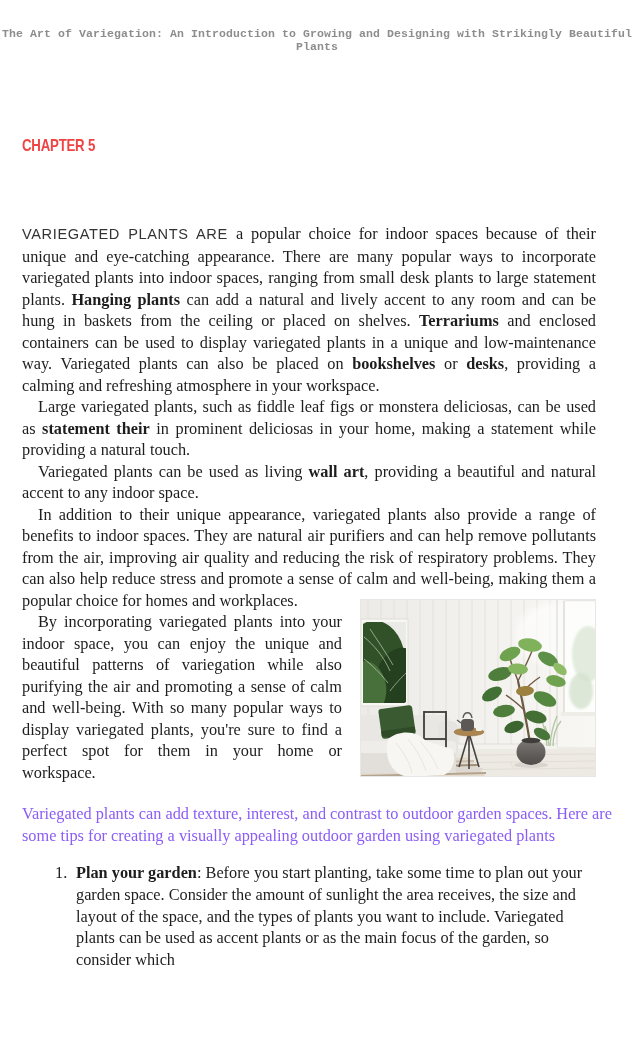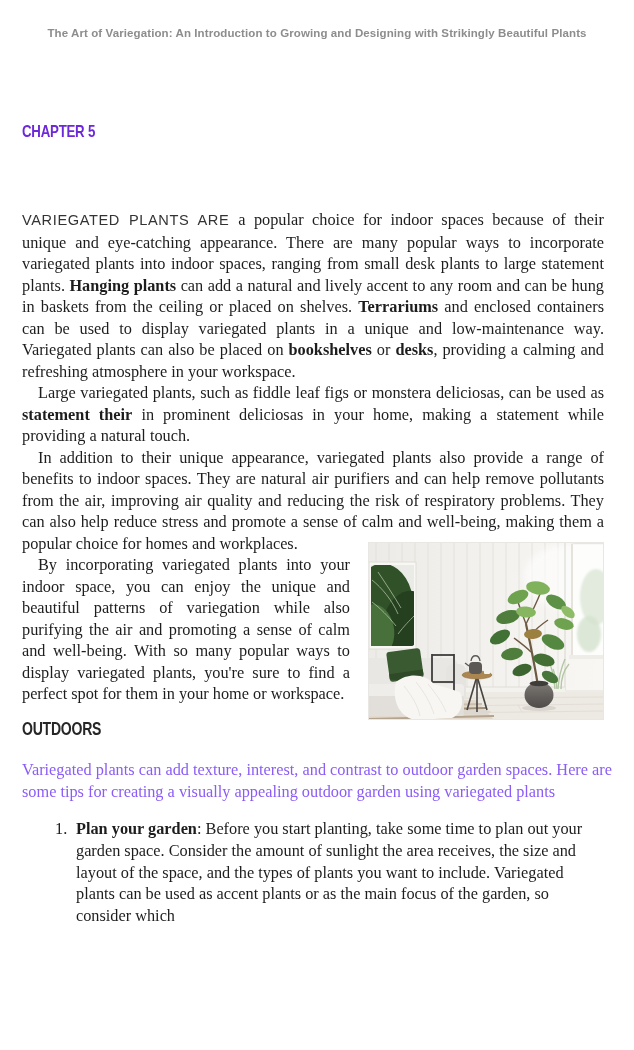--- a/index.html
+++ b/index.html
@@ -7,42 +7,42 @@
     position: relative;
     width: 634px;
     height: 1050px;
     background: #ffffff;
     overflow: hidden;
     font-family: "Liberation Serif", serif;
   }
   .running-header {
     padding-top: 27px;
     text-align: center;
-    font-family: Liberation Sans, sans-serif;
+    font-family: Liberation Mono, monospace;
     font-size: 11.5px;
     font-weight: bold;
     letter-spacing: 0.1px;
     color: #8d8d8d;
   }
-  .chapter { margin: 84px 24px 0 22px; color: #6d28d9; }
+  .chapter { margin: 84px 24px 0 22px; color: #ef4444; }
   .condensed {
     display: inline-block;
     font-family: "Liberation Sans", sans-serif;
     font-weight: bold;
     transform: scaleX(0.78);
     transform-origin: left center;
     letter-spacing: -0.3px;
     white-space: nowrap;
   }
   .chapter-kicker .condensed { font-size: 17px; line-height: 1; }
   .chapter-title { margin-top: 3px; }
   .chapter-title .condensed { font-size: 30px; line-height: 0.95; }
 
   .body-text {
-    margin: 68px 30px 0 22px;
+    margin: 68px 38px 0 22px;
     font-size: 16.3px;
     line-height: 21.5px;
     color: #1d1d1d;
     text-align: justify;
   }
   .body-text p { margin: 0; }
   .body-text p.indent { text-indent: 16px; }
   .lead {
     font-family: "Liberation Sans", sans-serif;
     font-size: 14.6px;
@@ -96,20 +96,21 @@
 
   <div class="chapter">
     <div class="chapter-kicker">
       <span class="condensed">CHAPTER 5</span>
     </div>
   </div>
 
   <div class="body-text">
     <p><span class="lead">VARIEGATED PLANTS ARE </span><span>a popular choice for indoor spaces because of their unique and eye-catching appearance. There are many popular ways to incorporate variegated plants into indoor spaces, ranging from small desk plants to large statement plants. </span><b>Hanging plants</b><span> can add a natural and lively accent to any room and can be hung in baskets from the ceiling or placed on shelves. </span><b>Terrariums</b><span> and enclosed containers can be used to display variegated plants in a unique and low-maintenance way. Variegated plants can also be placed on </span><b>bookshelves</b><span> or </span><b>desks</b><span>, providing a calming and refreshing atmosphere in your workspace.</span></p>
     <p class="indent"><span>Large variegated plants, such as fiddle leaf figs or monstera deliciosas, can be used as </span><b>statement their</b><span> in prominent deliciosas in your home, making a statement while providing a natural touch.</span></p>
+    <p class="indent"><span>Variegated plants can be used as living </span><b>wall art</b><span>, providing a beautiful and natural accent to any indoor space.</span></p>
     <p class="indent"><span>In addition to their unique appearance, variegated plants also provide a range of benefits to indoor spaces. They are natural air purifiers and can help remove pollutants from the air, improving air quality and reducing the risk of respiratory problems. They can also help reduce stress and promote a sense of calm and well-being, making them a popular choice for homes and workplaces.</span></p>
 
     <span class="figure-float">
 
       <svg width="236" height="178" viewBox="0 0 236 178" xmlns="http://www.w3.org/2000/svg">
         <defs>
           <linearGradient id="wallgrad" x1="0" y1="0" x2="1" y2="0">
             <stop offset="0" stop-color="#ecebe7"></stop>
             <stop offset="0.65" stop-color="#f4f3f0"></stop>
             <stop offset="1" stop-color="#f8f7f4"></stop>
@@ -264,23 +265,20 @@
         <ellipse cx="171" cy="153" rx="14.5" ry="13" fill="url(#potgrad)"></ellipse>
         <ellipse cx="171" cy="141.5" rx="9.5" ry="2.8" fill="#3f3d3a"></ellipse>
 
         <rect x="0.5" y="0.5" width="235" height="177" fill="none" stroke="#e9e7e3"></rect>
       </svg>
     </span>
 
     <p class="indent"><span>By incorporating variegated plants into your indoor space, you can enjoy the unique and beautiful patterns of variegation while also purifying the air and promoting a sense of calm and well-being. With so many popular ways to display variegated plants, you're sure to find a perfect spot for them in your home or workspace.</span></p>
   </div>
 
-  <div class="section-heading">
-    <span class="condensed">OUTDOORS</span>
-  </div>
 
   <p class="intro-paragraph">Variegated plants can add texture, interest, and contrast to outdoor garden spaces. Here are some tips for creating a visually appealing outdoor garden using variegated plants</p>
 
   <div class="tip-list">
     <div class="tip-item">
       <span class="tip-number">1.</span>
       <div class="tip-text"><b>Plan your garden</b><span>: Before you start planting, take some time to plan out your garden space. Consider the amount of sunlight the area receives, the size and layout of the space, and the types of plants you want to include. Variegated plants can be used as accent plants or as the main focus of the garden, so consider which</span></div>
     </div>
   </div>
 

